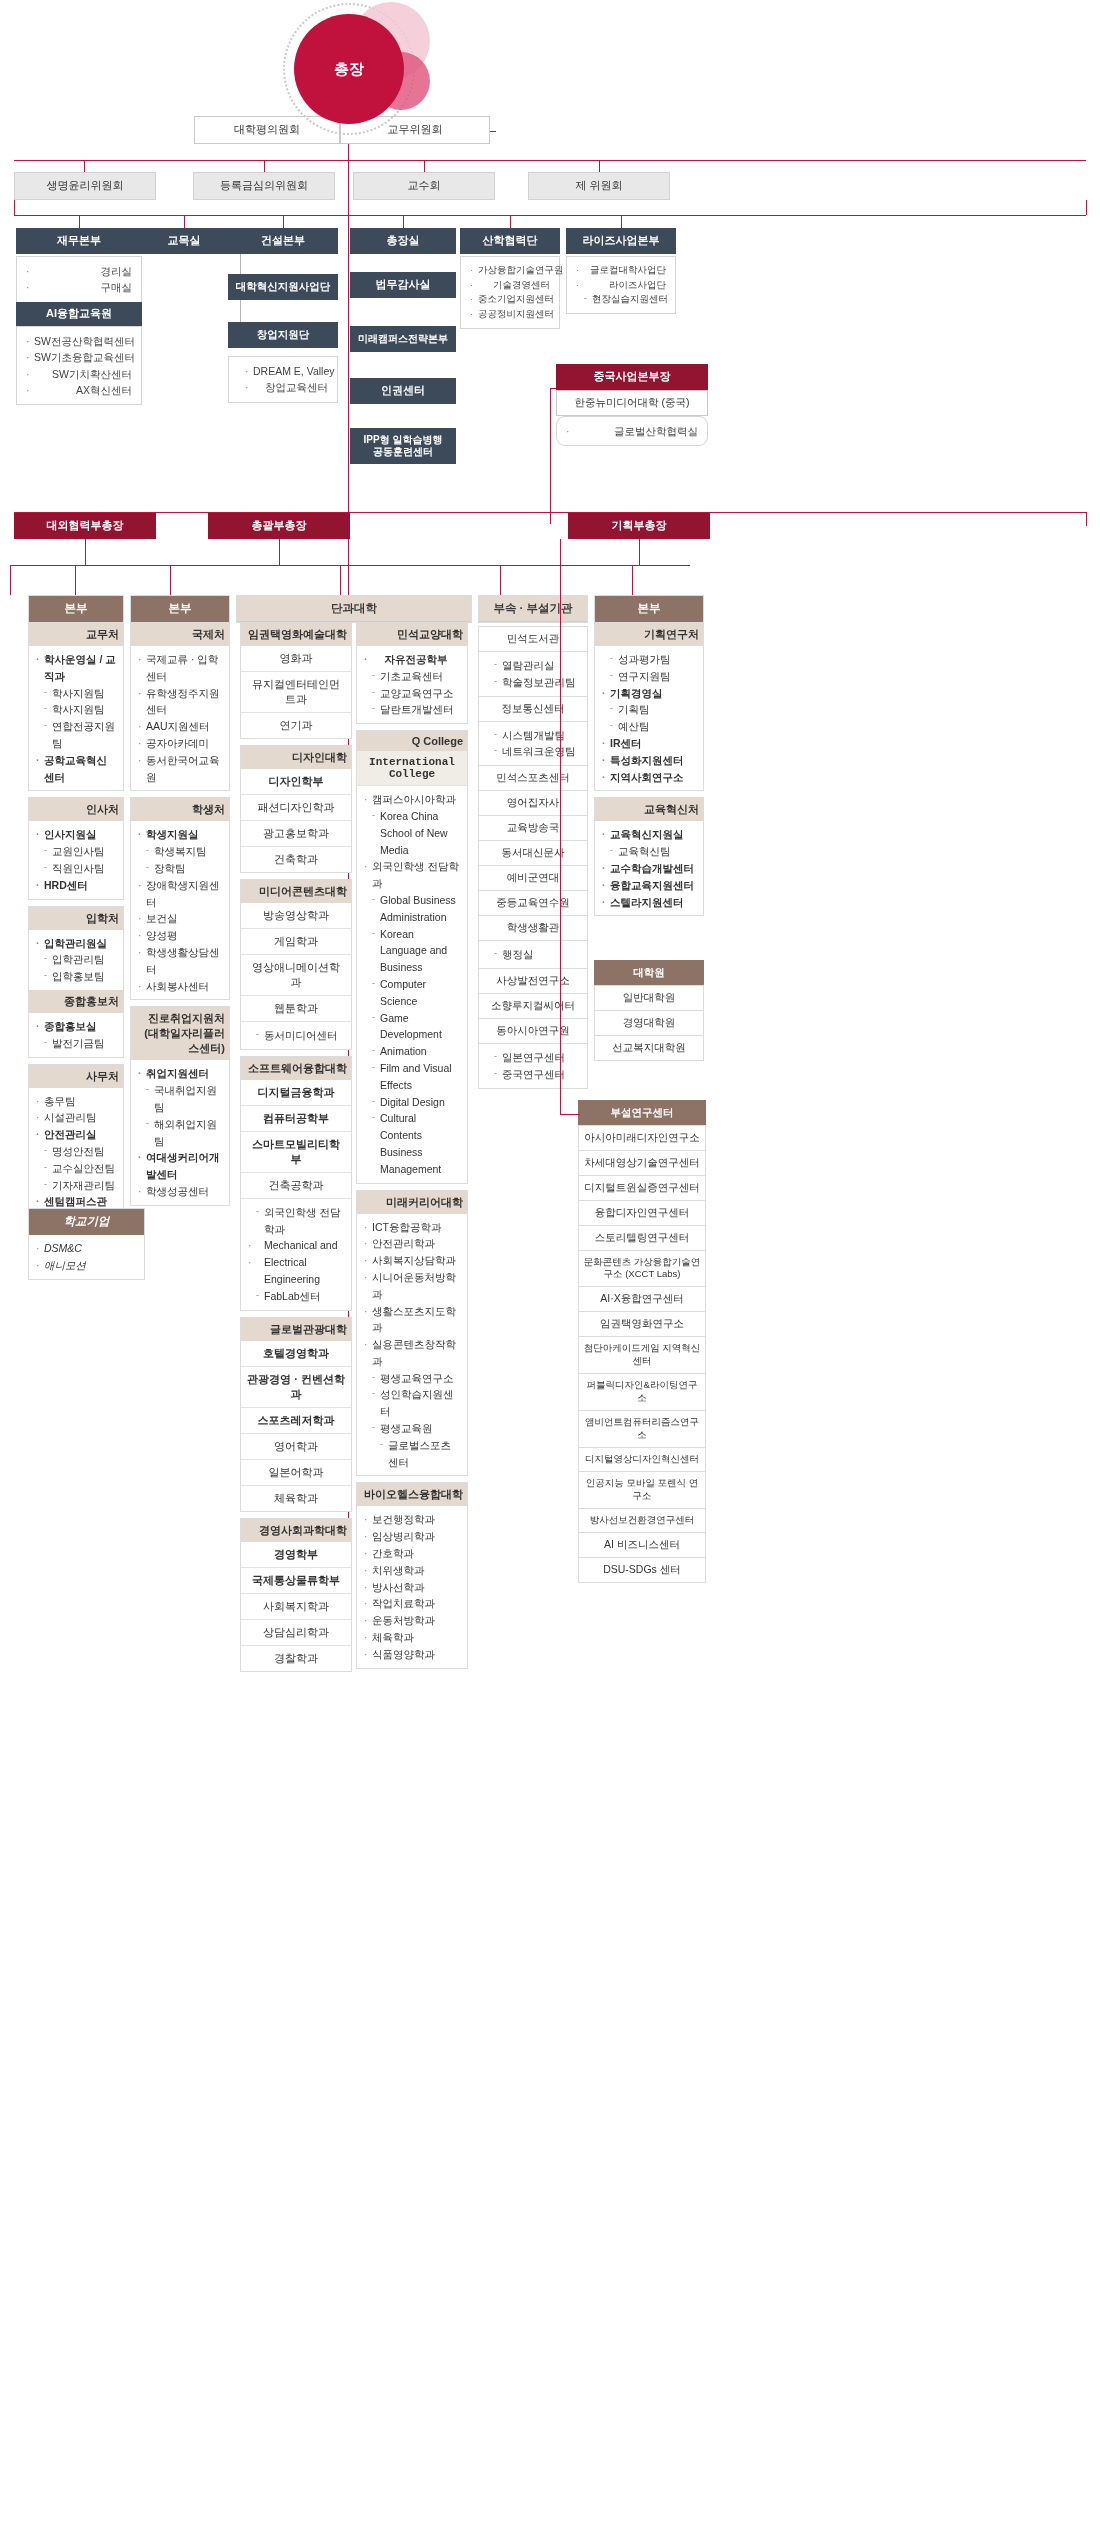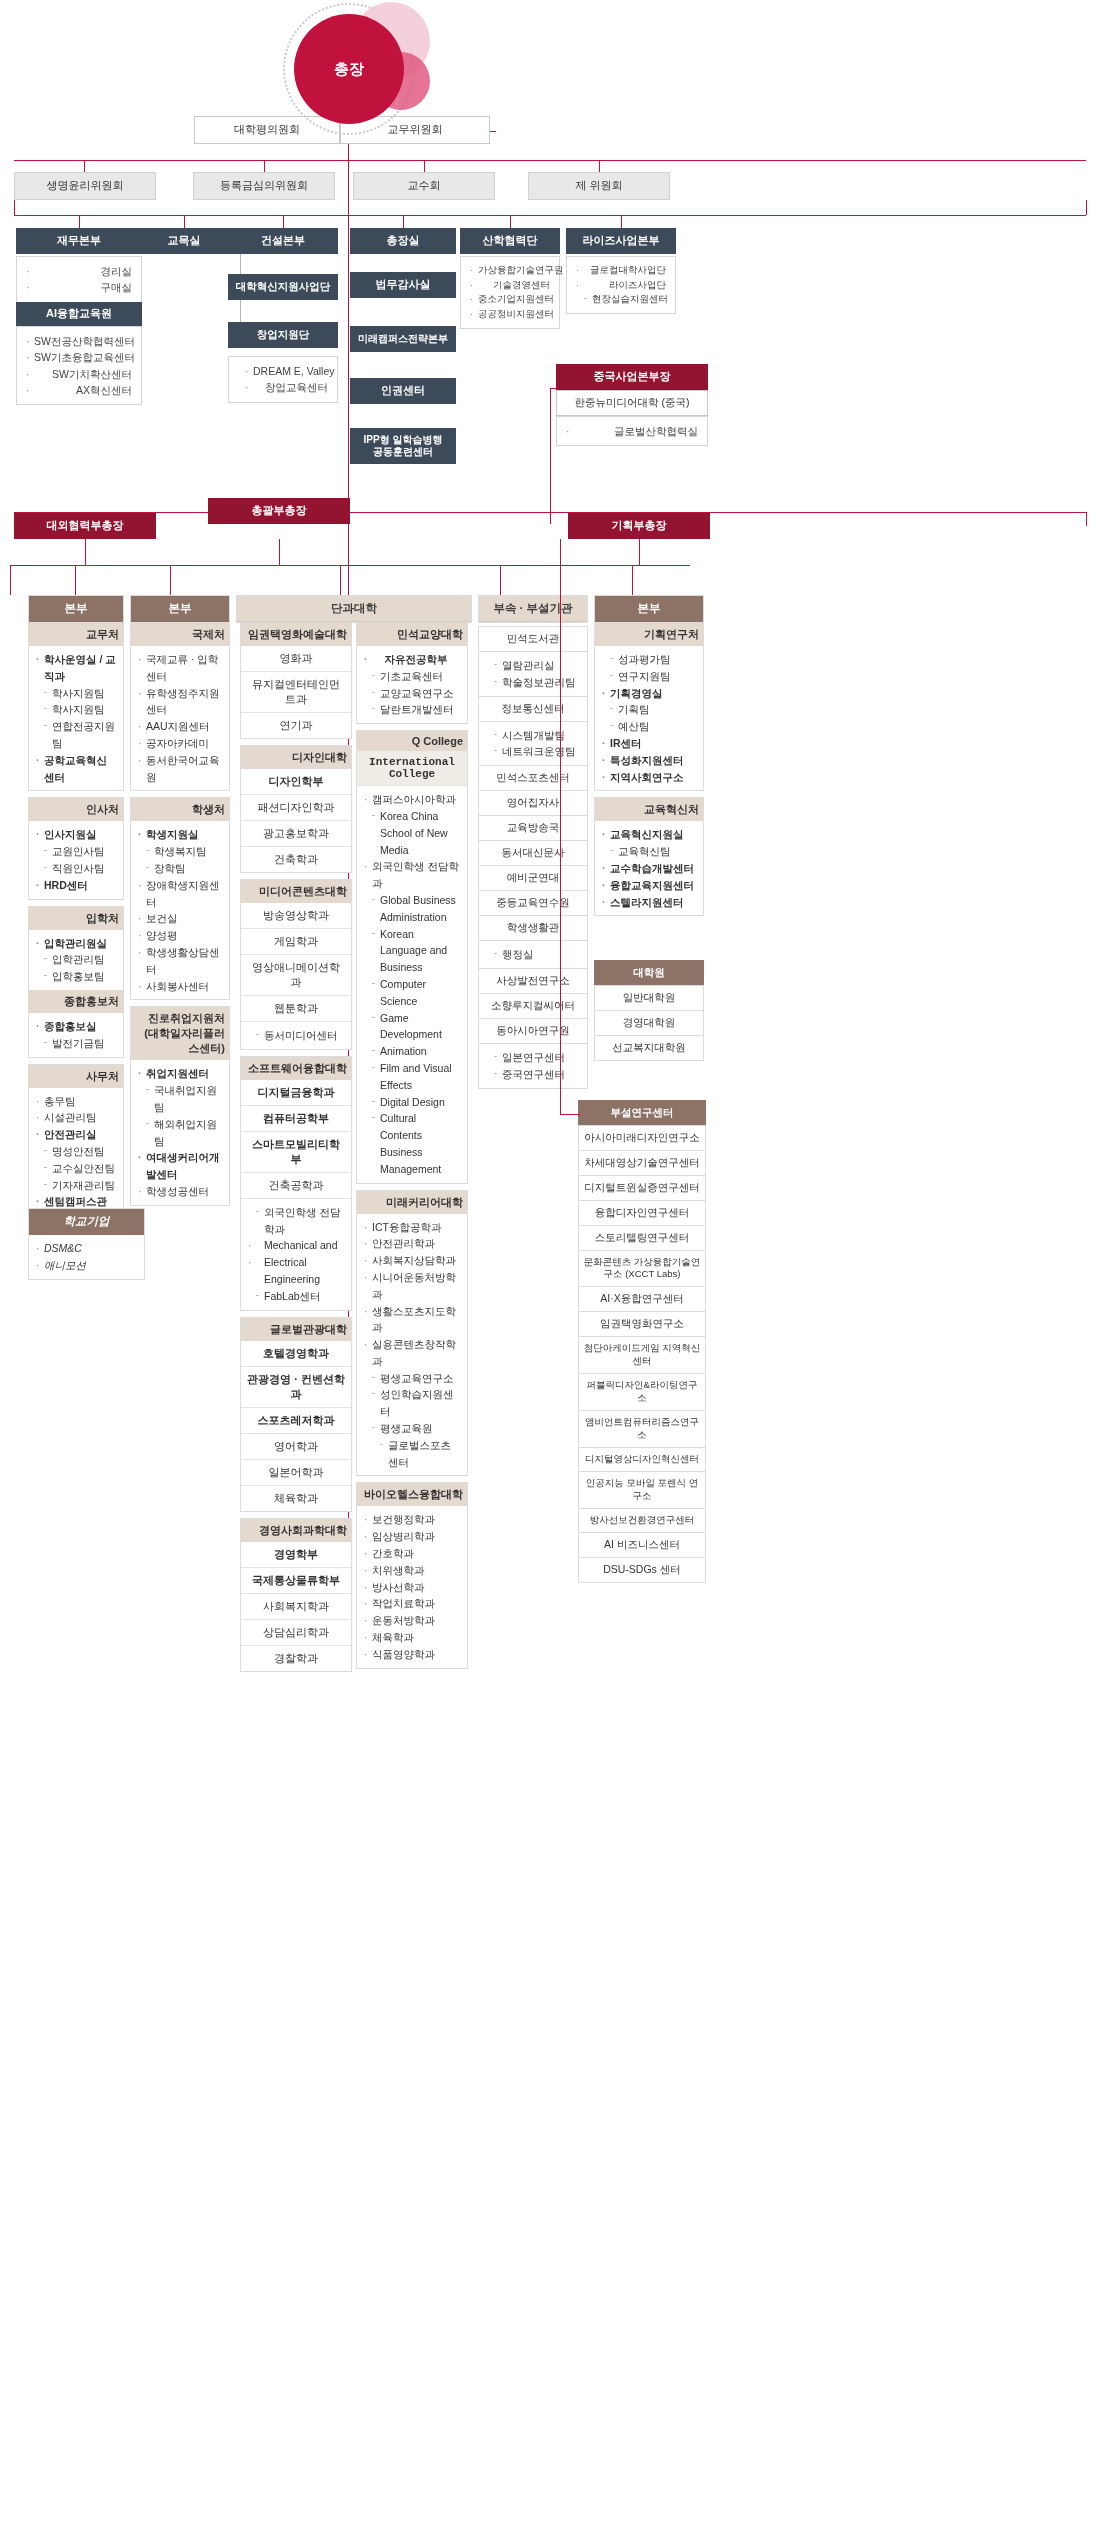--- a/index.html
+++ b/index.html
@@ -207,31 +207,31 @@
       <li>글로컬대학사업단</li>
       <li>라이즈사업단</li>
       <li class="sub">현장실습지원센터</li>
     </ul>
   </div>
 
   <div class="ln" style="left:550px; top:388px; width:1px; height:136px; background:#c1123e;"></div>
   <div class="ln h" style="left:550px; top:388px; width:110px;"></div>
   <div class="box darkred node" style="left:556px; top:364px; width:152px; height:26px;">중국사업본부장</div>
   <div class="box plain node" style="left:556px; top:390px; width:152px; height:26px; font-size:10.5px;">한중뉴미디어대학 (중국)</div>
-  <div class="panel" style="left:556px; top:416px; width:152px;">
+  <div class="panel" style="left:556px; top:416px; width:152px;border-radius:9px;">
     <ul>
       <li>글로벌산학협력실</li>
     </ul>
   </div>
 
   <div class="ln h" style="left:14px; top:512px; width:1072px;"></div>
   <div class="ln v" style="left:14px; top:512px; height:14px;"></div>
   <div class="ln v" style="left:1086px; top:512px; height:14px;"></div>
   <div class="box darkred node" style="left:14px;  top:513px; width:142px; height:26px;">대외협력부총장</div>
-  <div class="box darkred node" style="left:208px; top:498px; width:142px; height:26px;">총괄부총장</div>
+  <div class="box darkred node" style="left:208px; top:513px; width:142px; height:26px;">총괄부총장</div>
   <div class="box darkred node" style="left:568px; top:513px; width:142px; height:26px;">기획부총장</div>
 
   <div class="ln v" style="left:85px;  top:539px; height:26px;"></div>
   <div class="ln v" style="left:279px; top:539px; height:26px;"></div>
   <div class="ln v" style="left:639px; top:539px; height:26px;"></div>
   <div class="ln h" style="left:10px; top:565px; width:680px;"></div>
   <div class="ln v" style="left:10px;  top:565px; height:30px;"></div>
   <div class="ln v" style="left:75px;  top:565px; height:30px;"></div>
   <div class="ln v" style="left:170px; top:565px; height:30px;"></div>
   <div class="ln v" style="left:340px; top:565px; height:30px;"></div>

